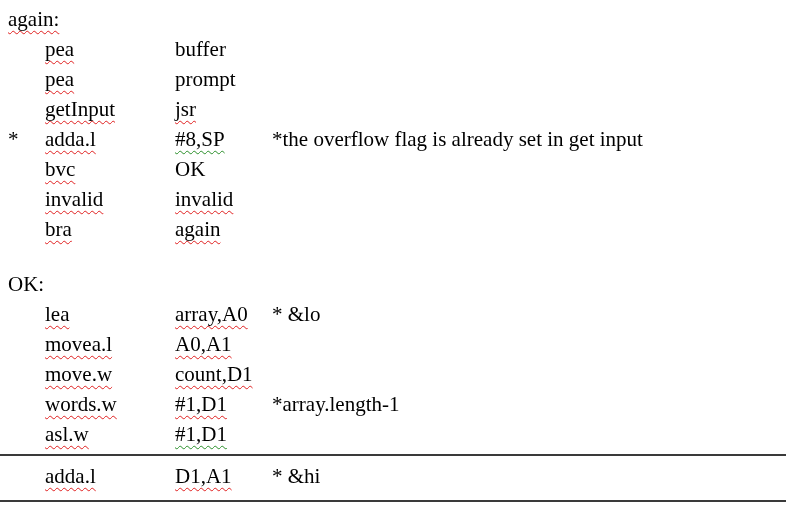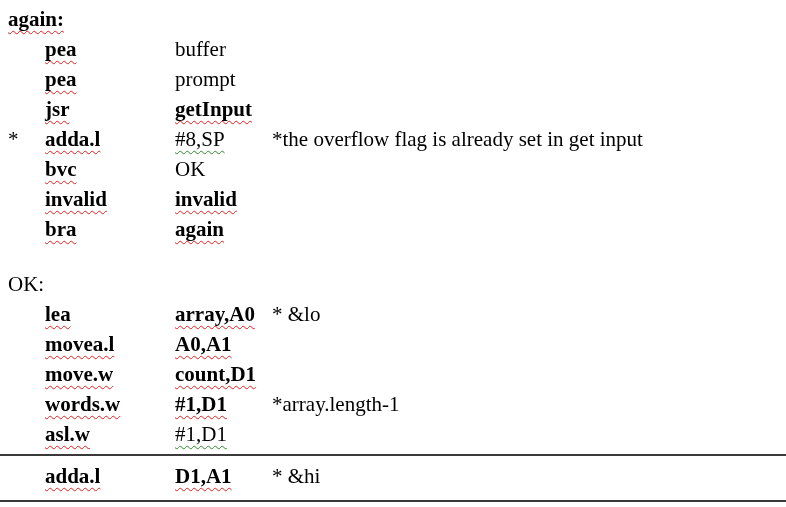--- a/index.html
+++ b/index.html
@@ -49,41 +49,40 @@
     display: block;
     overflow: visible;
   }
   .u-spelling {
     text-decoration: underline;
     text-decoration-style: wavy;
     text-decoration-color: var(--spelling-color, #e02020);
     text-decoration-thickness: 1px;
     text-underline-offset: 4px;
     text-decoration-skip-ink: none;
-    font-weight: bold;
   }
   .u-grammar {
     text-decoration: underline;
     text-decoration-style: wavy;
     text-decoration-color: var(--grammar-color, #2a8f2a);
     text-decoration-thickness: 1px;
     text-underline-offset: 4px;
     text-decoration-skip-ink: none;
     text-align: right;
   }
 </style>
 </head>
 <body>
 
 <div class="page">
   <div>
       <div class="code-row"><span class="cell"><span class="u-spelling">again:</span></span><span class="cell"></span><span class="cell"></span><span class="cell"></span></div>
       <div class="code-row"><span class="cell"></span><span class="cell"><span class="u-spelling">pea</span></span><span class="cell"><span>buffer</span></span><span class="cell"></span></div>
       <div class="code-row"><span class="cell"></span><span class="cell"><span class="u-spelling">pea</span></span><span class="cell"><span>prompt</span></span><span class="cell"></span></div>
-      <div class="code-row"><span class="cell"></span><span class="cell"><span class="u-spelling">jsr</span></span><span class="cell"><span class="u-spelling">getInput</span></span><span class="cell"></span></div>
+      <div class="code-row"><span class="cell"></span><span class="cell"><span class="u-spelling">getInput</span></span><span class="cell"><span class="u-spelling">jsr</span></span><span class="cell"></span></div>
       <div class="code-row"><span class="cell"><span>*</span></span><span class="cell"><span class="u-spelling">adda.l</span></span><span class="cell"><span class="u-grammar">#8,SP</span></span><span class="cell"><span>*the overflow flag is already set in get input</span></span></div>
       <div class="code-row"><span class="cell"></span><span class="cell"><span class="u-spelling">bvc</span></span><span class="cell"><span>OK</span></span><span class="cell"></span></div>
       <div class="code-row"><span class="cell"></span><span class="cell"><span class="u-spelling">invalid</span></span><span class="cell"><span class="u-spelling">invalid</span></span><span class="cell"></span></div>
       <div class="code-row"><span class="cell"></span><span class="cell"><span class="u-spelling">bra</span></span><span class="cell"><span class="u-spelling">again</span></span><span class="cell"></span></div>
       <div class="blank-line"></div>
       <div class="code-row"><span class="cell"><span>OK:</span></span><span class="cell"></span><span class="cell"></span><span class="cell"></span></div>
       <div class="code-row"><span class="cell"></span><span class="cell"><span class="u-spelling">lea</span></span><span class="cell"><span class="u-spelling">array,A0</span></span><span class="cell"><span>* &amp;lo</span></span></div>
       <div class="code-row"><span class="cell"></span><span class="cell"><span class="u-spelling">movea.l</span></span><span class="cell"><span class="u-spelling">A0,A1</span></span><span class="cell"></span></div>
       <div class="code-row"><span class="cell"></span><span class="cell"><span class="u-spelling">move.w</span></span><span class="cell"><span class="u-spelling">count,D1</span></span><span class="cell"></span></div>
       <div class="code-row"><span class="cell"></span><span class="cell"><span class="u-spelling">words.w</span></span><span class="cell"><span class="u-spelling">#1,D1</span></span><span class="cell"><span>*array.length-1</span></span></div>

